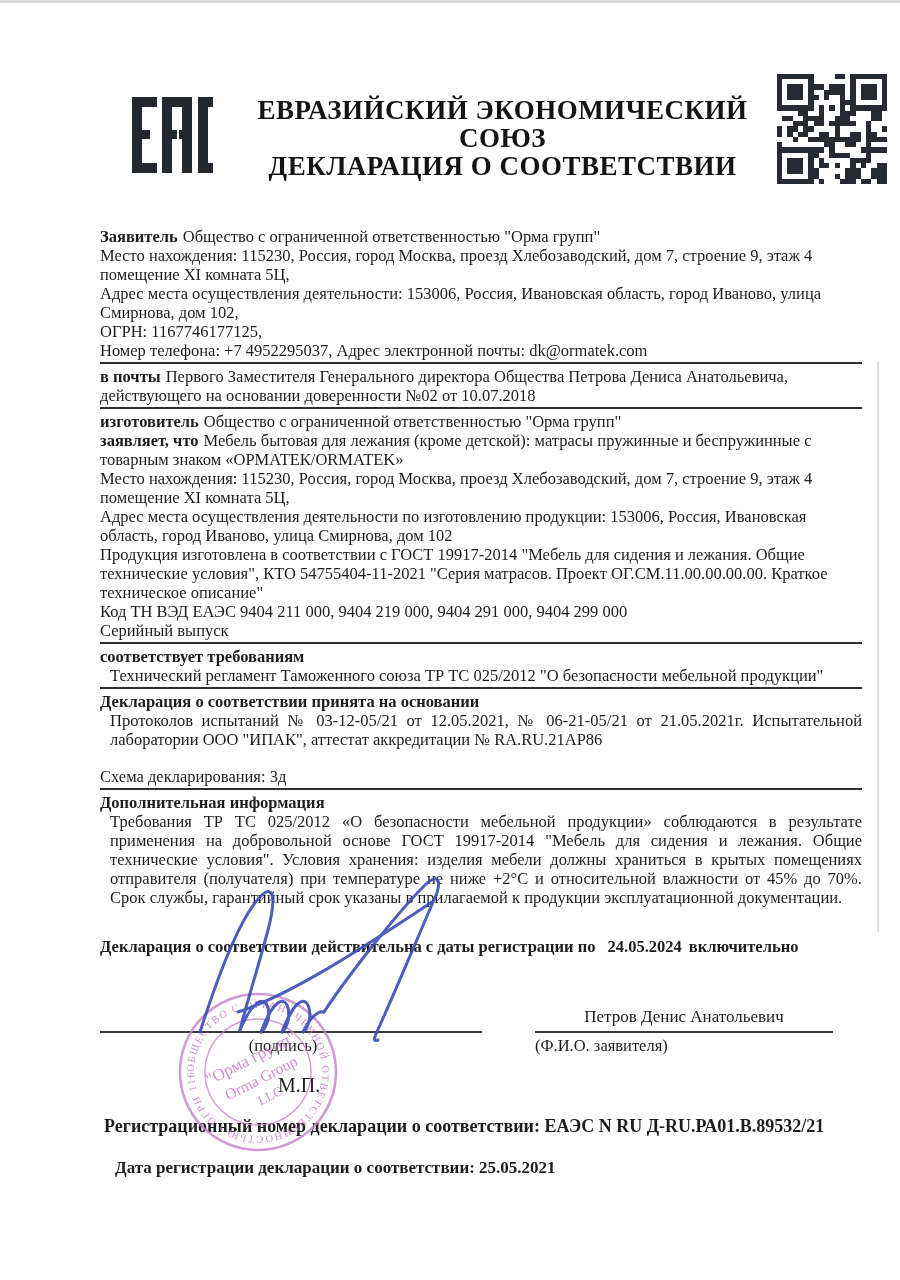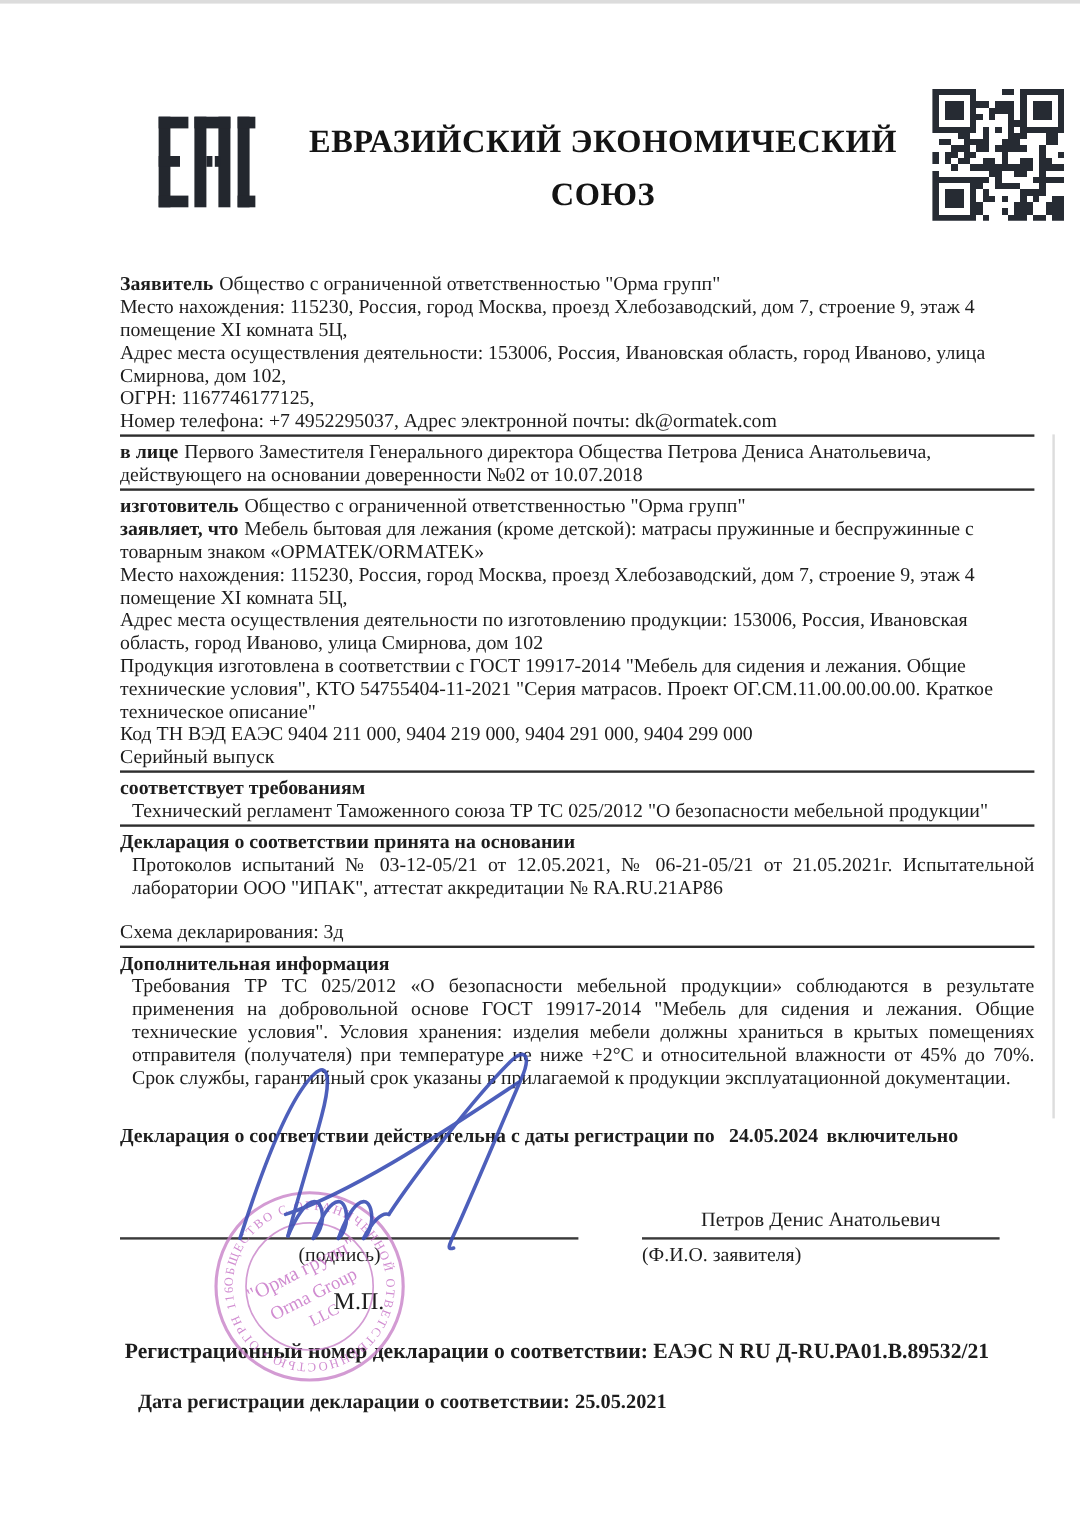--- a/index.html
+++ b/index.html
@@ -4,21 +4,21 @@
 <style>
   html,body{margin:0;padding:0;background:#ffffff;}
   .page{position:relative;width:900px;height:1280px;background:#ffffff;overflow:hidden;
         font-family:"Liberation Serif", serif;color:#1d1d1d;}
   .top-edge{position:absolute;left:0;top:0;width:900px;height:3px;background:#dcdcdc;}
   .scan-edge{position:absolute;left:877px;top:362px;width:2px;height:570px;background:#cfcfcf;opacity:.7;}
 
   
   .eac-logo{position:absolute;left:132px;top:97px;}
   .title{position:absolute;left:225px;top:96px;width:555px;text-align:center;
-         font-weight:bold;font-size:27px;line-height:44px;letter-spacing:.5px;color:#141414;}
+         font-weight:bold;font-size:27px;line-height:28px;letter-spacing:.5px;color:#141414;}
   .qr{position:absolute;left:777px;top:74px;}
 
   
   .content{position:absolute;left:100px;top:227px;width:762px;font-size:16.5px;line-height:19px;}
   .content b{font-weight:bold;}
   .lead b{margin-right:5px;}
   .rule{border-top:2px solid #2e2e2e;margin:2px 0 3px 0;}
   .just{text-align:justify;}
   .ind{padding-left:10px;}
   .scheme{margin-top:18px;}
@@ -58,20 +58,21 @@
       <rect x="40" y="33" width="5" height="9"></rect>
         <rect x="47" y="33" width="5" height="9"></rect>
       <rect x="66" y="0" width="10" height="76"></rect>
         <rect x="66" y="0" width="15" height="10"></rect>
       <rect x="66" y="66" width="15" height="10"></rect>
     </g>
   </svg>
 
   <div class="title">
     <div>ЕВРАЗИЙСКИЙ ЭКОНОМИЧЕСКИЙ СОЮЗ</div>
+    <div>ДЕКЛАРАЦИЯ О СООТВЕТСТВИИ</div>
   </div>
 
   <svg class="qr" width="110" height="110" viewBox="0 0 21 21" shape-rendering="crispEdges">
       <rect x="11" y="0" width="1" height="1" fill="#262b33"></rect>
       <rect x="12" y="0" width="1" height="1" fill="#262b33"></rect>
       <rect x="7" y="2" width="1" height="1" fill="#262b33"></rect>
       <rect x="8" y="2" width="1" height="1" fill="#262b33"></rect>
       <rect x="10" y="2" width="1" height="1" fill="#262b33"></rect>
       <rect x="11" y="2" width="1" height="1" fill="#262b33"></rect>
       <rect x="12" y="2" width="1" height="1" fill="#262b33"></rect>
@@ -223,21 +224,21 @@
       <b>Заявитель</b><span>Общество с ограниченной ответственностью "Орма групп"</span>
     </div>
     <div>Место нахождения: 115230, Россия, город Москва, проезд Хлебозаводский, дом 7, строение 9, этаж 4 помещение XI комната 5Ц,</div>
     <div>Адрес места осуществления деятельности: 153006, Россия, Ивановская область, город Иваново, улица Смирнова, дом 102,</div>
     <div>ОГРН: 1167746177125,</div>
     <div>Номер телефона: +7 4952295037, Адрес электронной почты: dk@ormatek.com</div>
 
     <div class="rule"></div>
 
     <div class="lead">
-      <b>в лице</b><span>Первого Заместителя Генерального директора Общества Петрова Дениса Анатольевича, действующего на основании доверенности №02 от 10.07.2018</span>
+      <b>в почты</b><span>Первого Заместителя Генерального директора Общества Петрова Дениса Анатольевича, действующего на основании доверенности №02 от 10.07.2018</span>
     </div>
 
     <div class="rule"></div>
 
     <div class="lead">
       <b>изготовитель</b><span>Общество с ограниченной ответственностью "Орма групп"</span>
     </div>
     <div class="lead">
       <b>заявляет, что</b><span>Мебель бытовая для лежания (кроме детской): матрасы пружинные и беспружинные с товарным знаком «ОРМАТЕК/ORMATEK»</span>
     </div>

